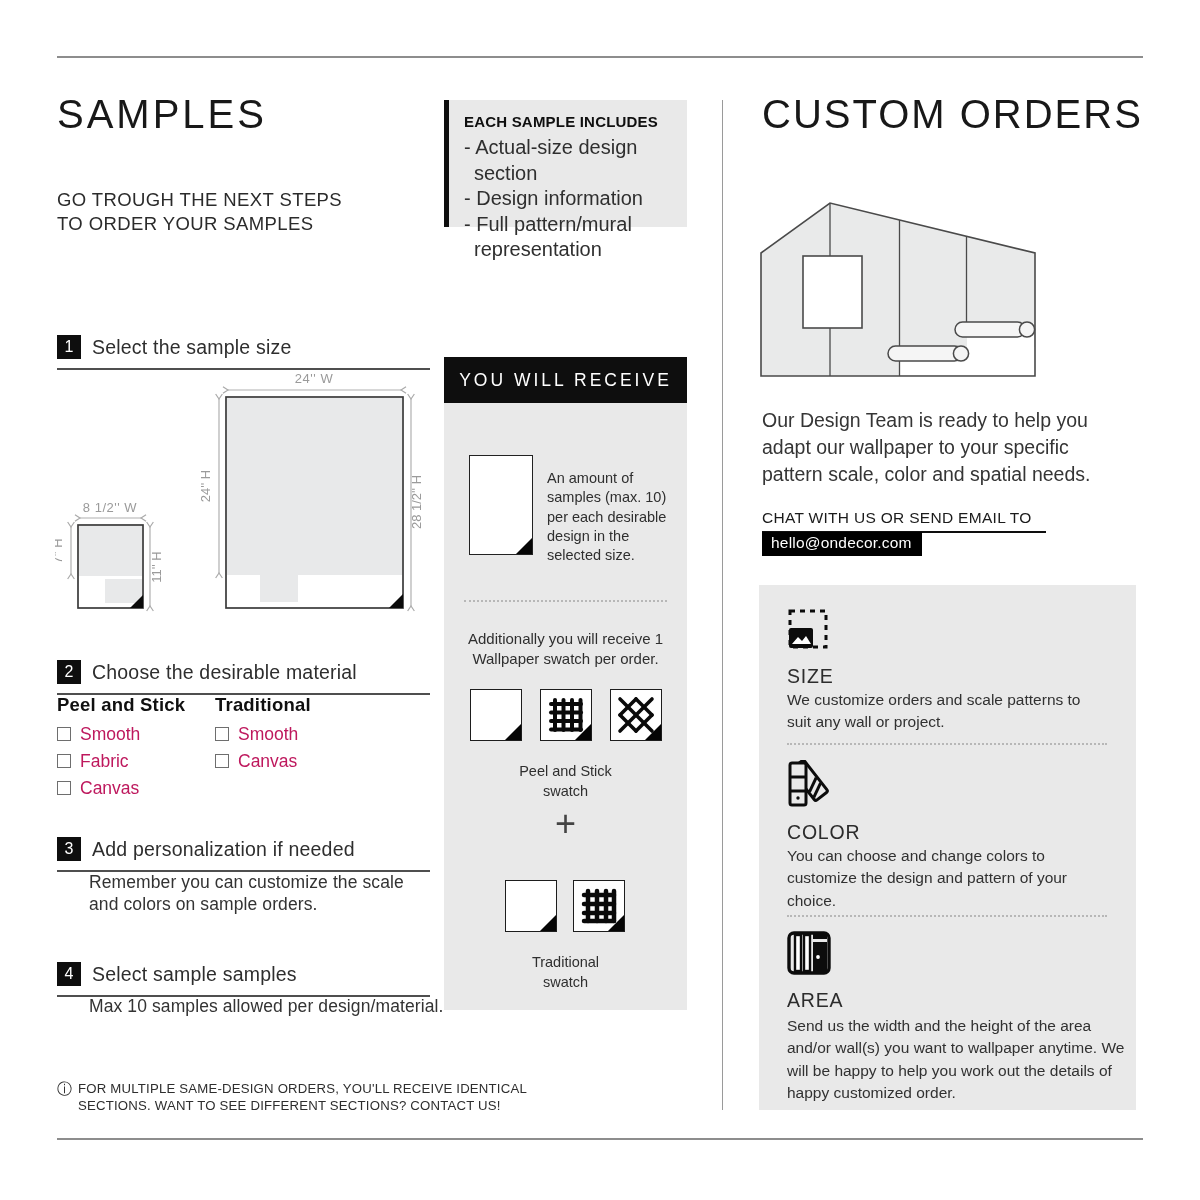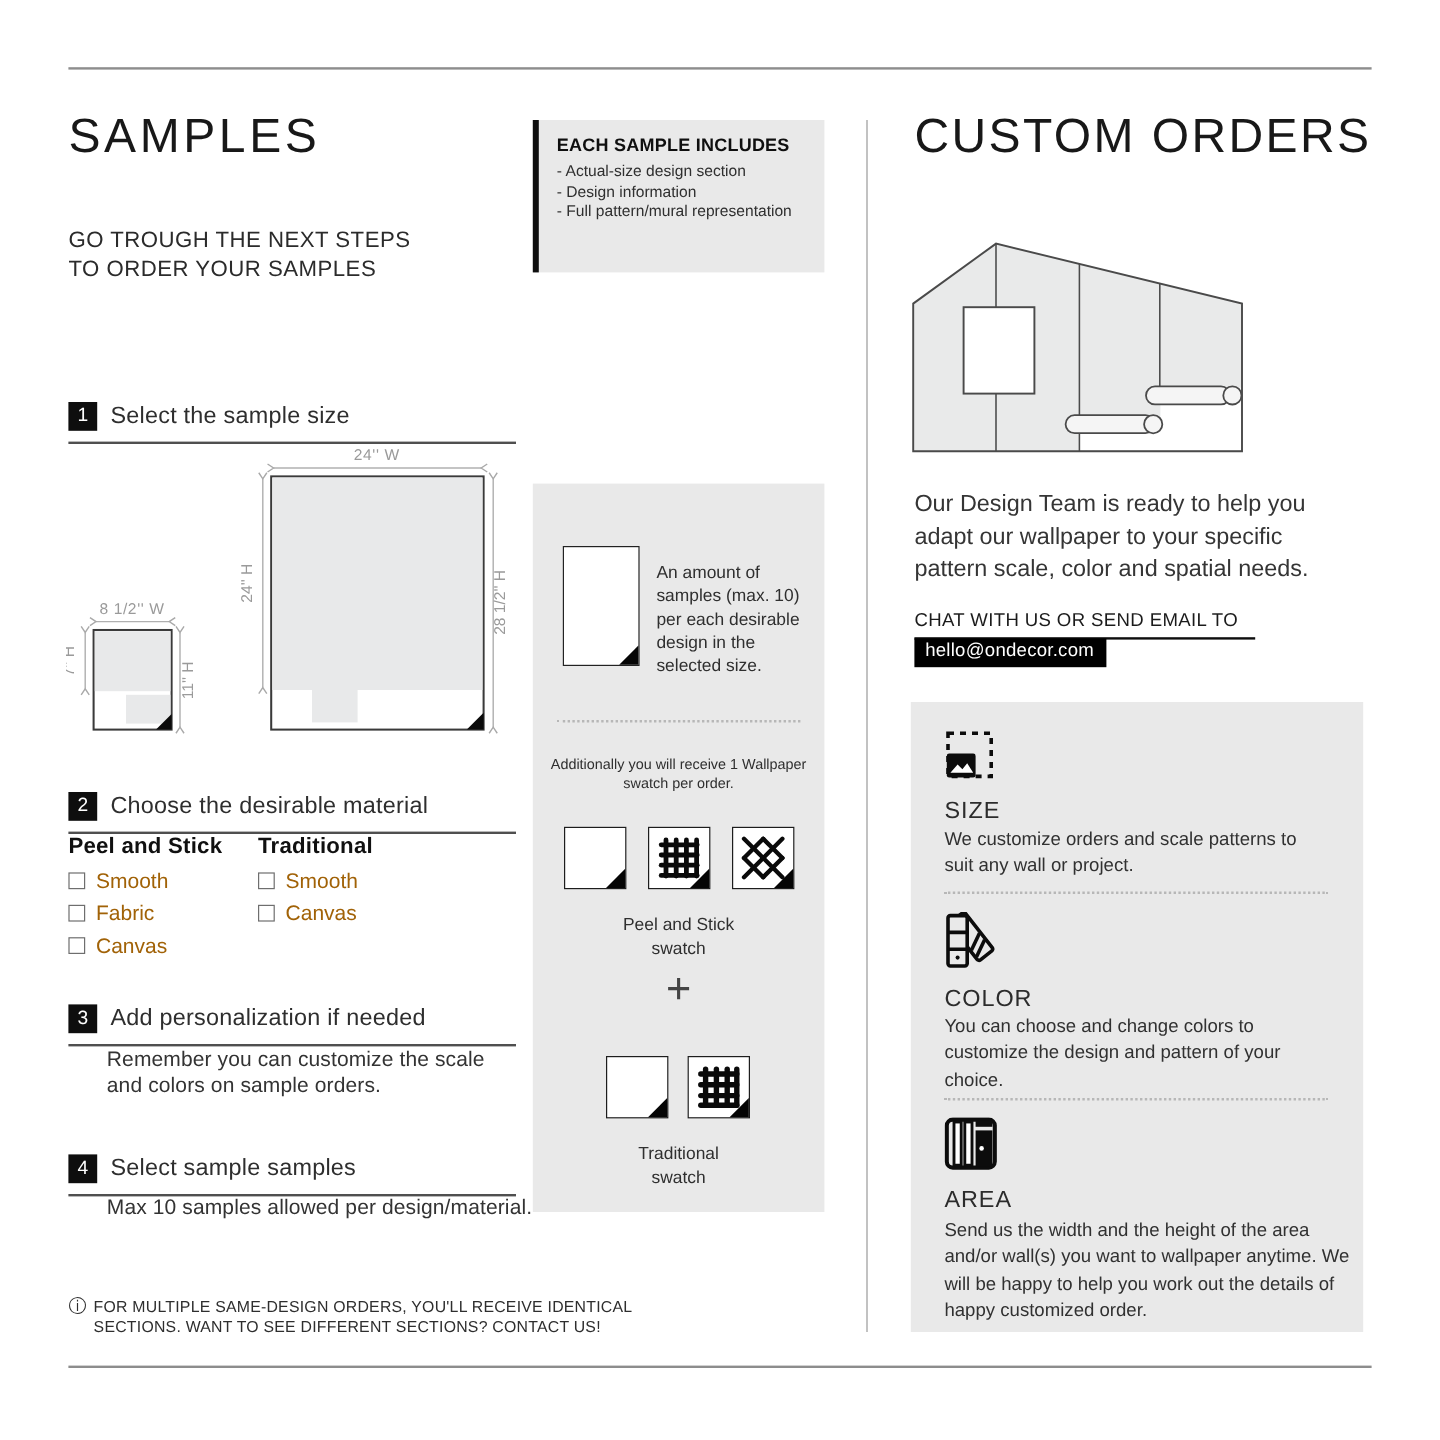--- a/index.html
+++ b/index.html
@@ -10,42 +10,42 @@
   .vdiv{position:absolute;left:722px;top:100px;width:1px;height:1010px;background:#9a9a9a;}
 
   
   .big-title{position:absolute;font-size:40px;font-weight:500;color:#181818;letter-spacing:3px;white-space:nowrap;}
   .subtitle{position:absolute;left:57px;top:188px;font-size:18.5px;line-height:1.3;color:#2b2b2b;letter-spacing:.4px;white-space:pre-line;}
   .step{position:absolute;left:57px;width:373px;border-bottom:2px solid #4f4f4f;padding-bottom:9px;box-sizing:border-box;}
   .step-num{display:inline-block;width:24px;height:24px;background:#0e0e0e;color:#fff;font-size:16px;
             text-align:center;line-height:24px;vertical-align:middle;margin-right:11px;}
   .step-label{font-size:19.5px;color:#2e2e2e;vertical-align:middle;letter-spacing:.2px;text-align:center;}
   .mat-title{font-size:18.5px;font-weight:bold;color:#101010;margin-bottom:8px;letter-spacing:.2px;}
-  .mat-row{margin-bottom:6px;font-size:17.5px;color:#a16207;white-space:nowrap;}
+  .mat-row{margin-bottom:6px;font-size:17.5px;color:#be185d;white-space:nowrap;}
   .cb{display:inline-block;width:12px;height:12px;border:1.5px solid #6e6e6e;margin-right:9px;vertical-align:-1px;background:#fff;}
   .body-text{position:absolute;font-size:17.5px;line-height:1.25;color:#333;letter-spacing:.1px;margin-left:32px;}
   .footnote{position:absolute;left:57px;top:1080px;width:470px;font-size:13.2px;line-height:1.3;
             color:#2e2e2e;letter-spacing:.2px;padding-left:21px;box-sizing:border-box;}
   .footnote .info-ic{position:absolute;left:0;top:-1px;font-size:15px;color:#2e2e2e;}
 
   
   .includes-box{position:absolute;left:444px;top:100px;width:243px;height:127px;background:#e9e9e9;
                 border-left:5px solid #0e0e0e;box-sizing:border-box;padding:13px 12px 0 15px;}
   .includes-title{font-size:15px;font-weight:bold;color:#0f0f0f;letter-spacing:.2px;margin-bottom:5px;}
-  .includes-item{font-size:13px;color:#2f2f2f;line-height:1.28;padding-left:10px;text-indent:-10px;}
+  .includes-item{font-size:20px;color:#2f2f2f;line-height:1.28;padding-left:10px;text-indent:-10px;}
   .includes-item::before{content:"- ";}
   .receive-header{position:absolute;left:444px;top:357px;width:243px;height:46px;background:#0e0e0e;color:#fff;
                   font-size:17.5px;letter-spacing:3px;text-align:center;line-height:46px;}
   .receive-panel{position:absolute;left:444px;top:403px;width:243px;height:607px;background:#e9e9e9;}
   .sheet-icon{position:absolute;left:25px;top:52px;width:62px;height:98px;background:#fff;border:1.5px solid #222;}
   .fold::after{content:"";position:absolute;right:0;bottom:0;width:0;height:0;
                border-bottom:16px solid #050505;border-left:16px solid transparent;}
   .sheet-text{position:absolute;left:103px;top:66px;width:132px;font-size:14.5px;line-height:1.33;color:#2f2f2f;}
   .dotted{position:absolute;border-top:2px dotted #b7b7b7;height:0;}
-  .additional{position:absolute;left:11px;top:226px;width:221px;text-align:center;font-size:12px;line-height:1.35;color:#2f2f2f;}
+  .additional{position:absolute;left:11px;top:226px;width:221px;text-align:center;font-size:15px;line-height:1.35;color:#2f2f2f;}
   .swatch{position:absolute;width:50px;height:50px;background:#fff;border:1.5px solid #1d1d1d;}
   .swatch svg{display:block;}
   .sw-label{position:absolute;width:100%;text-align:center;font-size:14.5px;line-height:1.4;color:#2f2f2f;white-space:pre-line;}
   .plus{position:absolute;left:0;top:400px;width:100%;text-align:center;font-size:36px;font-weight:100;color:#444;}
 
   
   .custom-intro{position:absolute;left:762px;top:407px;width:368px;font-size:19.5px;line-height:1.38;color:#353535;}
   .chat-label{position:absolute;left:762px;top:509px;font-size:15.5px;color:#1b1b1b;letter-spacing:.3px;
               border-bottom:2px solid #0e0e0e;padding:0 14px 4px 0;}
   .email-chip{position:absolute;left:762px;top:532px;background:#000;color:#fff;font-size:15.5px;
@@ -141,20 +141,21 @@
     <span>FOR MULTIPLE SAME-DESIGN ORDERS, YOU'LL RECEIVE IDENTICAL SECTIONS. WANT TO SEE DIFFERENT SECTIONS? CONTACT US!</span>
   </div>
 
   <div class="includes-box">
     <div class="includes-title">EACH SAMPLE INCLUDES</div>
     <div class="includes-item">Actual-size design section</div>
     <div class="includes-item">Design information</div>
     <div class="includes-item">Full pattern/mural representation</div>
   </div>
 
+  <div class="receive-header">YOU WILL RECEIVE</div>
 
   <div class="receive-panel">
     <div class="sheet-icon fold"></div>
     <div class="sheet-text">An amount of samples (max. 10) per each desirable design in the selected size.</div>
     <div class="dotted" style="left:20px;top:197px;width:203px"></div>
     <div class="additional">Additionally you will receive 1 Wallpaper swatch per order.</div>
 
     <div class="swatch fold" style="left:26px;top:286px"></div>
     <div class="swatch fold" style="left:96px;top:286px">
       <svg width="50" height="50" viewBox="0 0 50 50">

